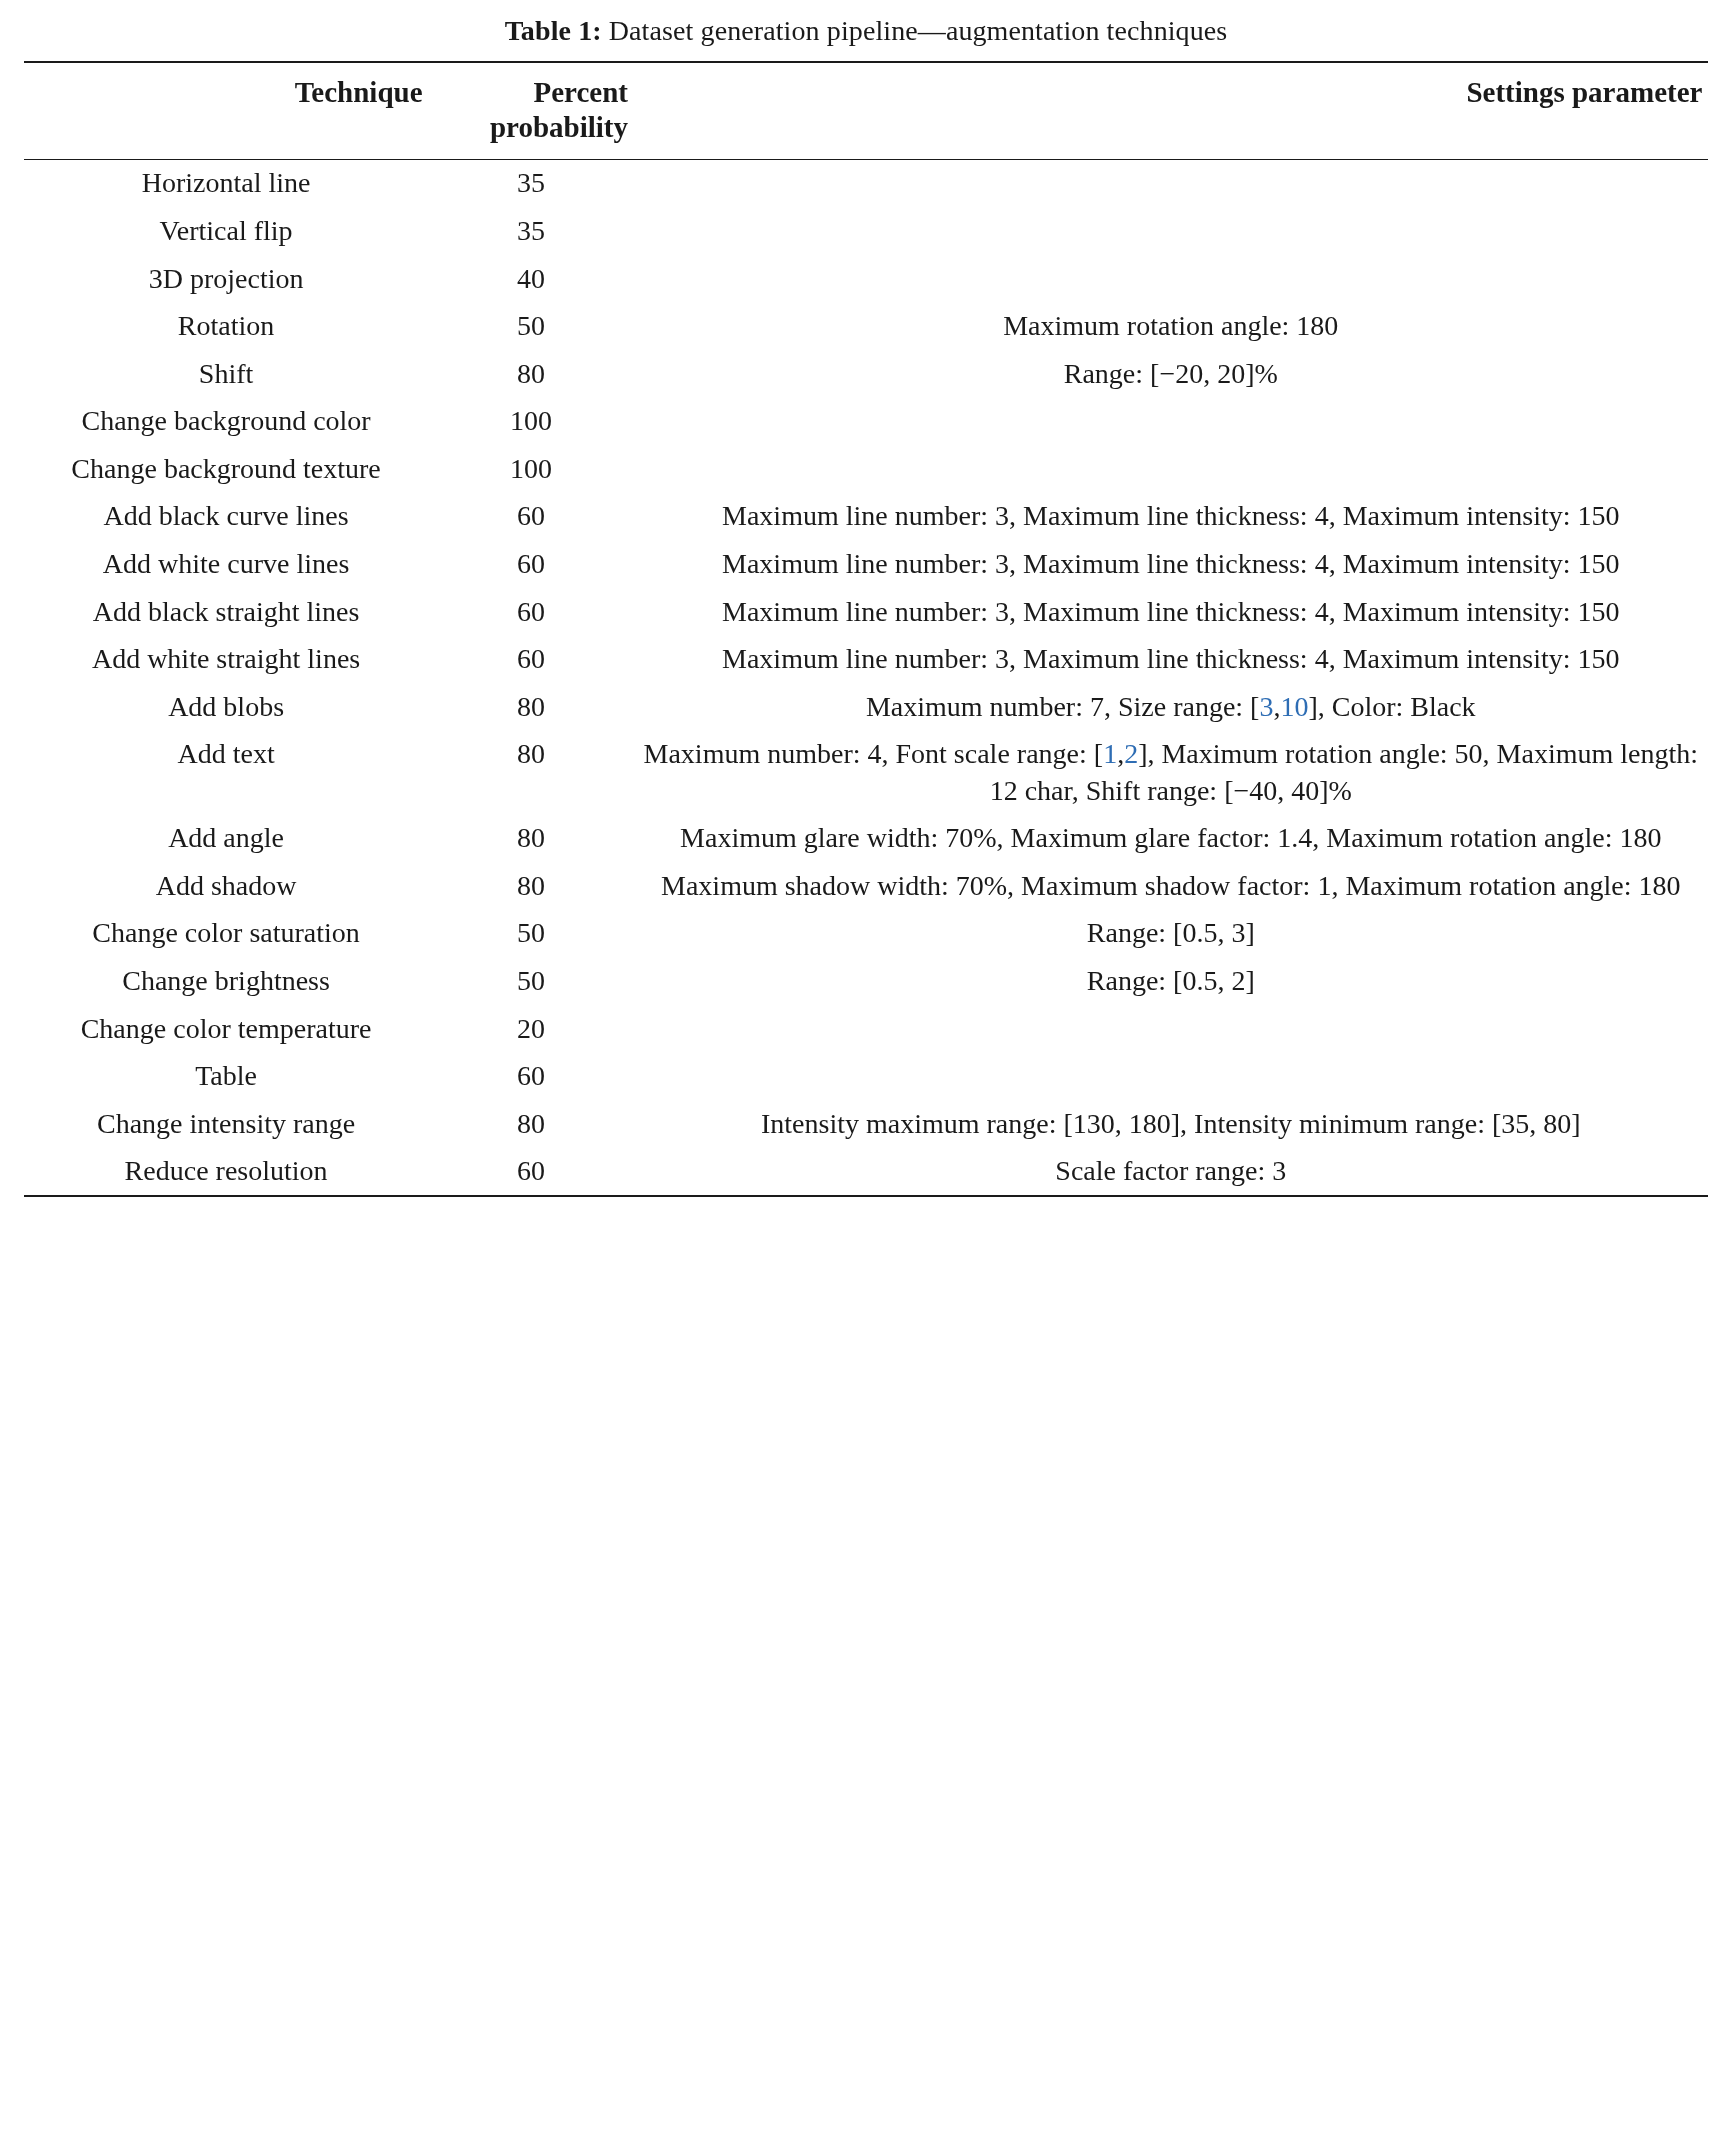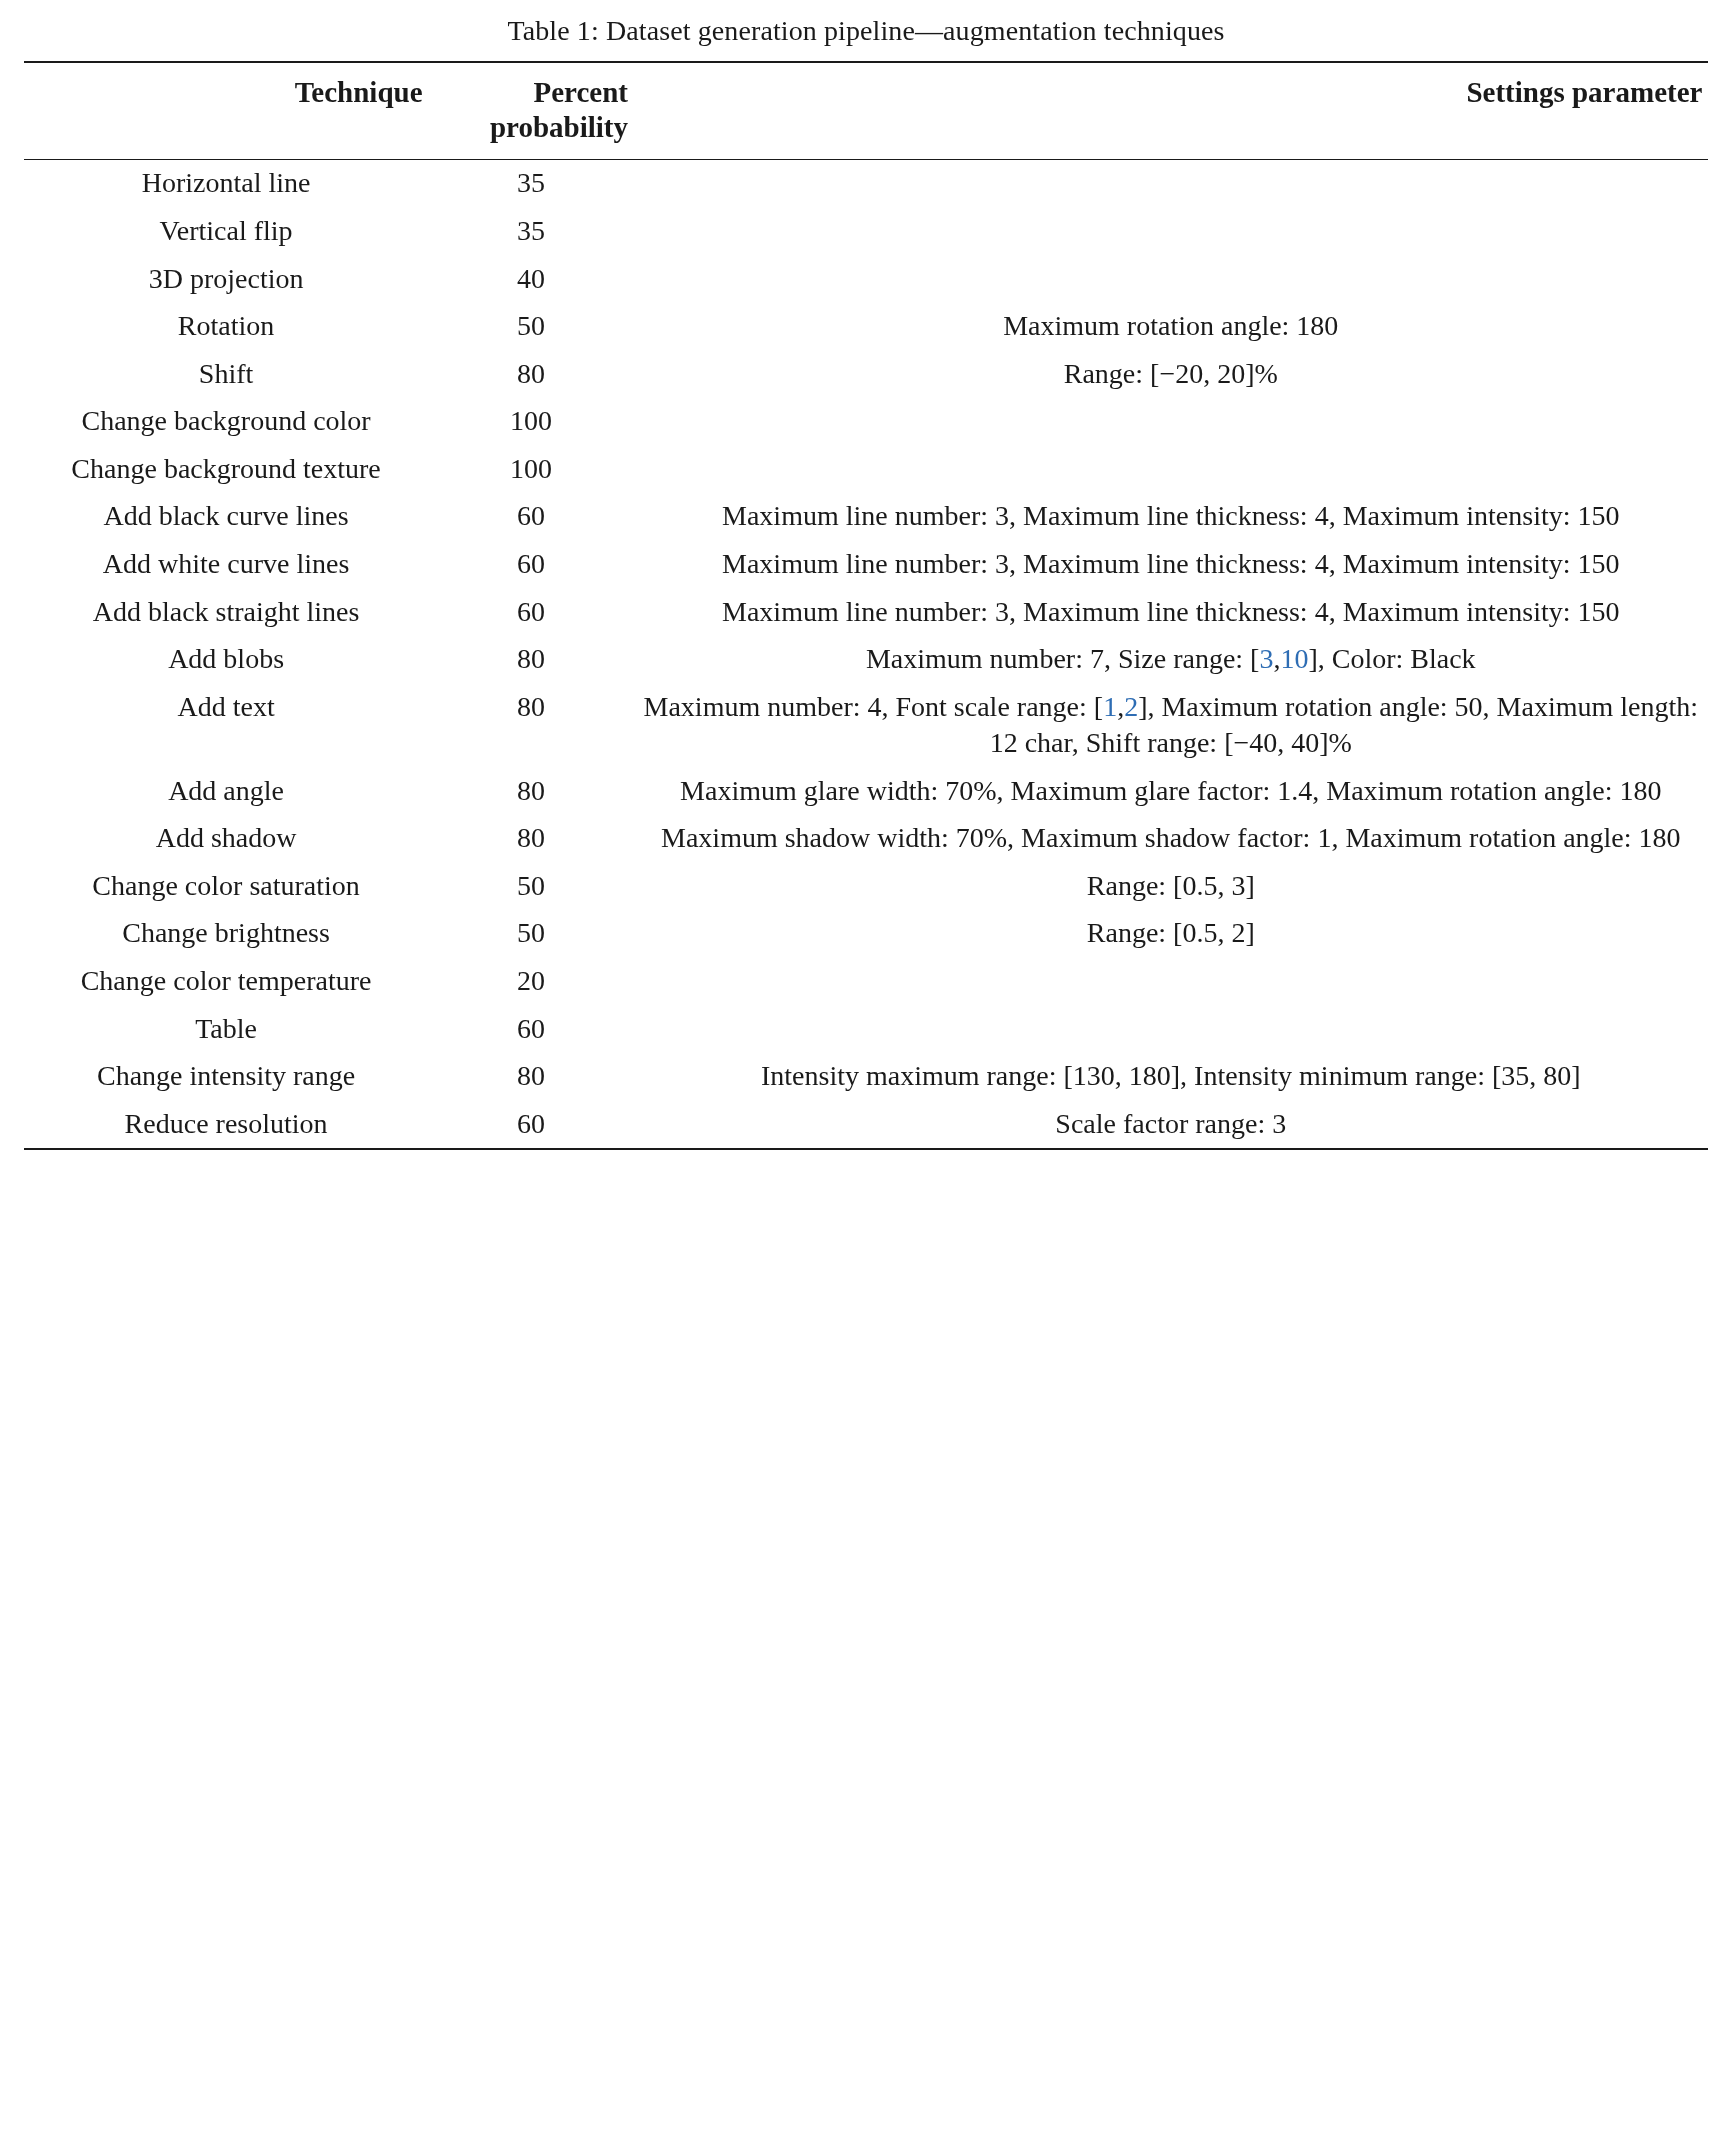--- a/index.html
+++ b/index.html
@@ -18,21 +18,21 @@
     padding: 13px 24px 18.6px 24px;
   }
   .caption {
     text-align: center;
     font-size: 28px;
     line-height: 1.25;
     margin: 0 0 13px 0;
     letter-spacing: 0.1px;
   }
   .caption .cap-label {
-    font-weight: normal;
+    font-weight: bold;
     margin-top: 44px;
   }
   table.tbl {
     width: 100%;
     border-collapse: collapse;
     table-layout: fixed;
   }
   table.tbl col.c-tech { width: 24.0%; }
   table.tbl col.c-prob { width: 12.2%; }
   table.tbl col.c-set  { width: 63.8%; }
@@ -153,20 +153,25 @@
           <td class="tech">Add white curve lines</td>
           <td class="prob">60</td>
           <td class="set">Maximum line number: 3, Maximum line thickness: 4, Maximum intensity: 150</td>
         </tr>
         <tr>
           <td class="tech">Add black straight lines</td>
           <td class="prob">60</td>
           <td class="set">Maximum line number: 3, Maximum line thickness: 4, Maximum intensity: 150</td>
         </tr>
         <tr>
+          <td class="tech">Add white straight lines</td>
+          <td class="prob">60</td>
+          <td class="set">Maximum line number: 3, Maximum line thickness: 4, Maximum intensity: 150</td>
+        </tr>
+        <tr>
           <td class="tech">Add blobs</td>
           <td class="prob">80</td>
           <td class="set">Maximum number: 7, Size range: [<span class="cite">3</span>,<span class="cite">10</span>], Color: Black</td>
         </tr>
         <tr>
           <td class="tech">Add text</td>
           <td class="prob">80</td>
           <td class="set">Maximum number: 4, Font scale range: [<span class="cite">1</span>,<span class="cite">2</span>], Maximum rotation angle: 50, Maximum length: 12 char, Shift range: [−40, 40]%</td>
         </tr>
         <tr>

